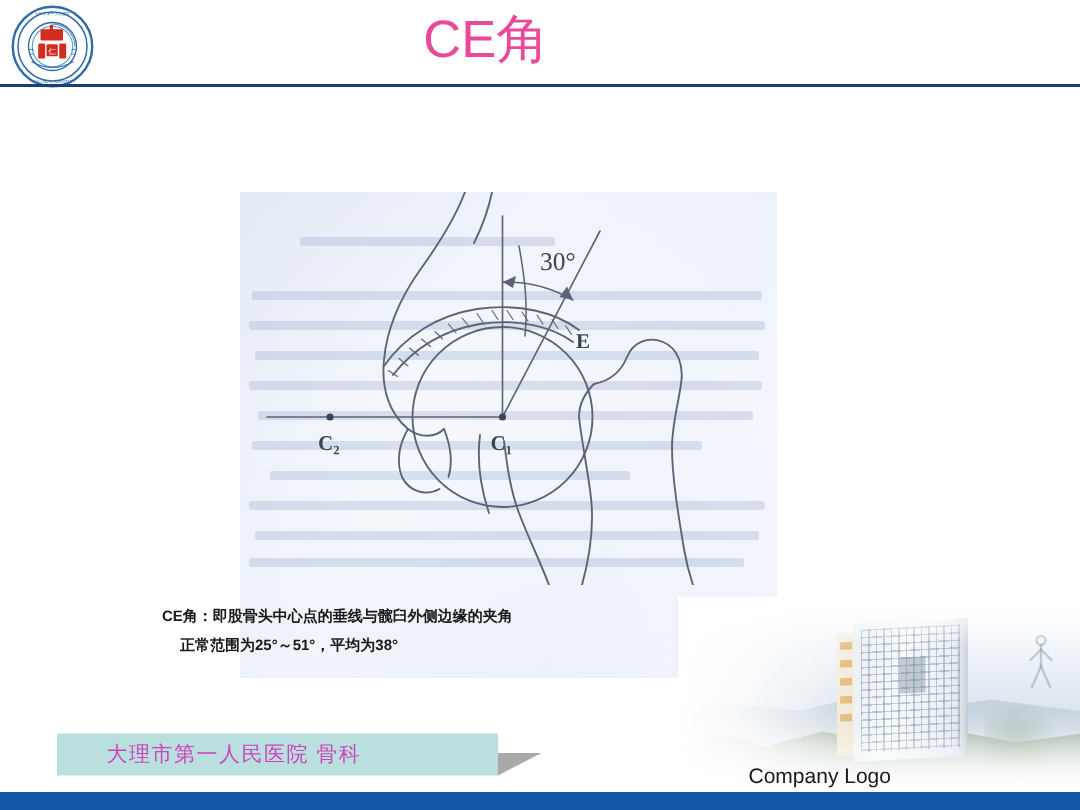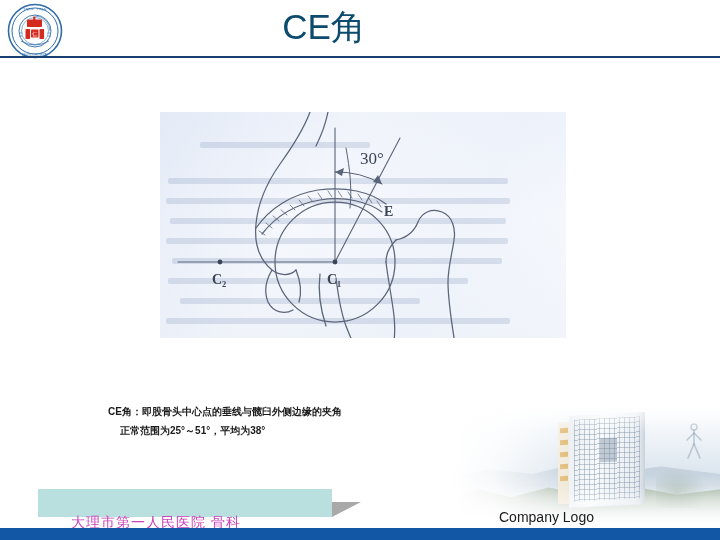--- a/index.html
+++ b/index.html
@@ -27,43 +27,42 @@
     height: 56px;
   }
   #title {
     position: absolute;
     left: 0;
     top: 4px;
     width: 648px;
     text-align: center;
     font-size: 35px;
     line-height: 46px;
-    color: #0c4a6e;
+    color: #ec4899;
     letter-spacing: 0px;
     white-space: nowrap;
   }
   #header-rule {
     position: absolute;
     left: 0;
     top: 56px;
     width: 720px;
     height: 2px;
     background: #1a3f73;
   }
 
   
   #figure {
     position: absolute;
     left: 160px;
-    top: 112px;
+    top: 128px;
     width: 358px;
-    height: 226px;
+    height: 324px;
     background: #f4f7fc;
     overflow: hidden;
-    padding-left: 48px;
   }
   #figure-paper {
     position: absolute;
     inset: 0;
     background:
       linear-gradient(118deg, rgba(226,233,246,0.85) 0%, rgba(244,247,252,0.25) 38%, rgba(236,241,250,0.55) 70%, rgba(247,249,253,0.3) 100%),
       linear-gradient(to bottom, #eef2fa 0%, #f7f9fd 45%, #eef2f9 100%);
   }
   .ghost-line {
     position: absolute;
@@ -210,21 +209,21 @@
     left: 332px;
     top: 502px;
     width: 0;
     height: 0;
     border-top: 15px solid #a9a9a9;
     border-right: 29px solid transparent;
   }
   #footer-banner-text {
     position: absolute;
     left: 71px;
-    top: 514px;
+    top: 494px;
     font-size: 14px;
     color: #cc44bb;
     letter-spacing: 1px;
     white-space: nowrap;
   }
   #footer-bar {
     position: absolute;
     left: 0;
     top: 528px;
     width: 720px;

